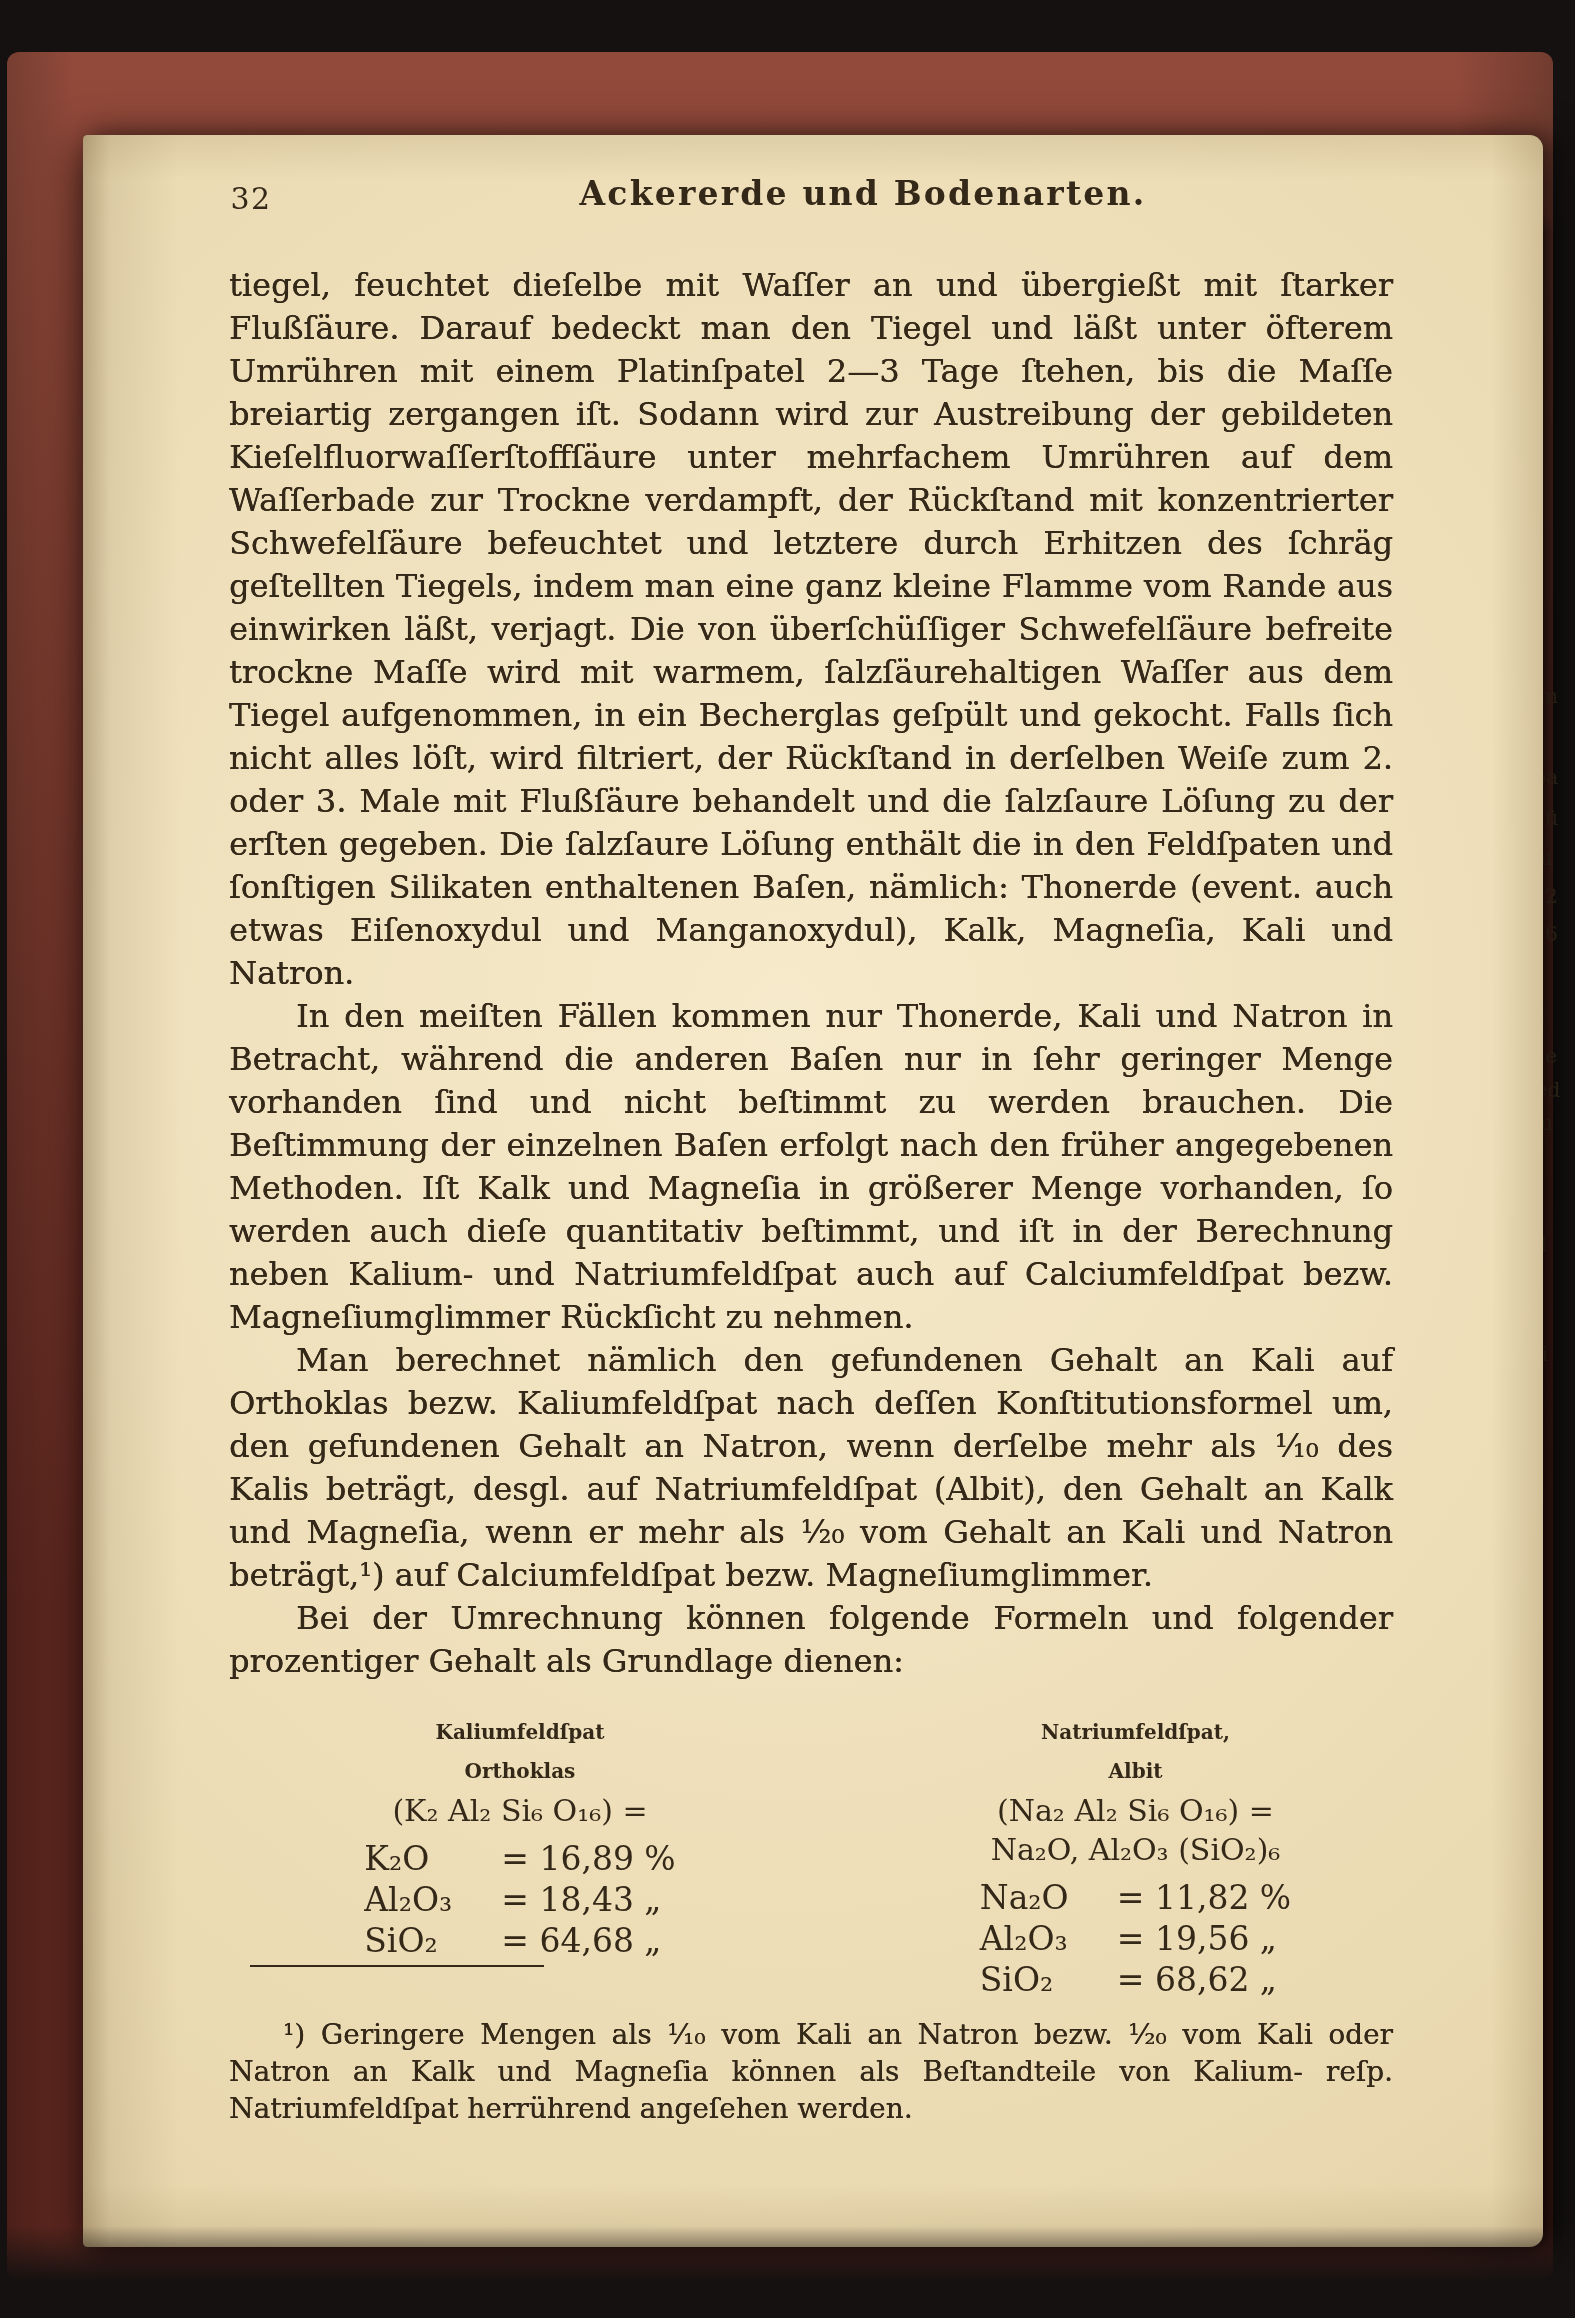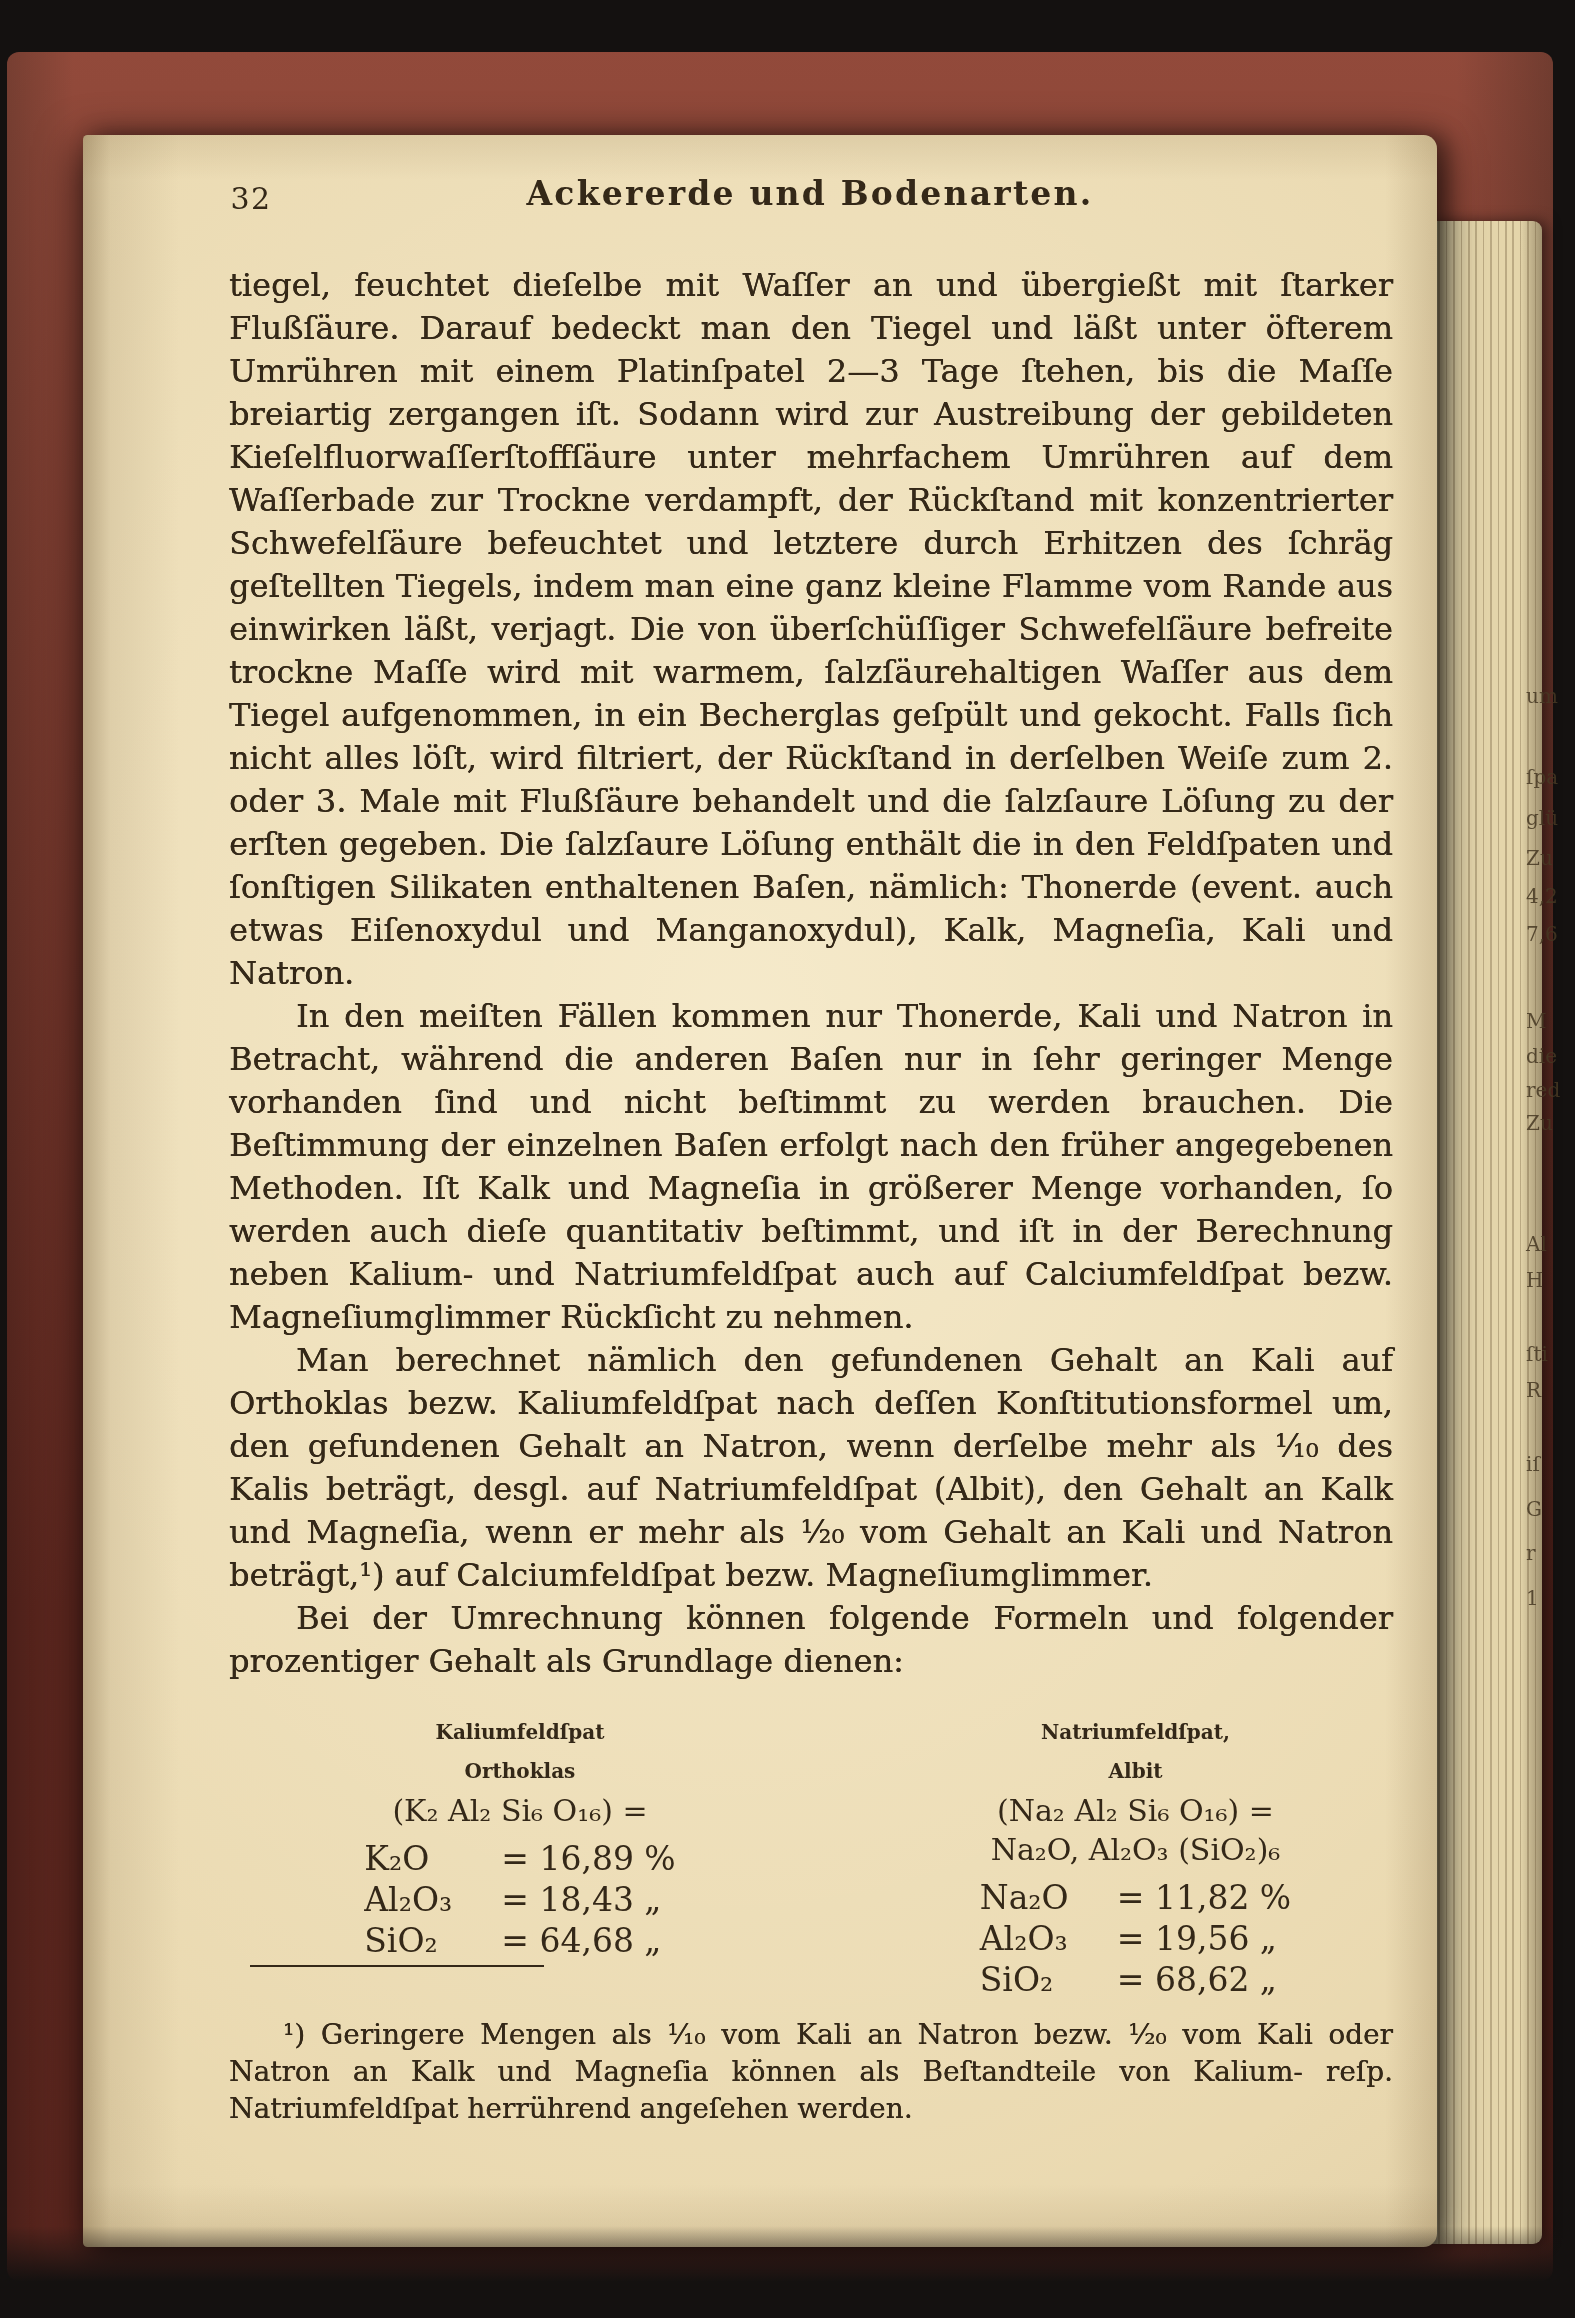--- a/index.html
+++ b/index.html
@@ -28,21 +28,21 @@
     box-shadow:4.5px 0 13.4px rgba(0,0,0,.5);
   }
   
   .edge-fragments {
     position:absolute; left:1523px; top:654px; width:46px; height:988px;
     overflow:hidden; font-size:20px; color:#463823; opacity:.85;
   }
   .edge-fragments span { position:absolute; left:3px; white-space:nowrap; }
   
   .main-page {
-    position:absolute; left:83px; top:135px; width:1354px; height:2112px;
+    position:absolute; left:83px; top:135px; width:1460px; height:2112px;
     background-color:var(--page_cream,#ead9b0);
     background-image:
       linear-gradient(90deg, rgba(104,80,46,.38), rgba(104,80,46,.12) 27px, rgba(0,0,0,0) 97px),
       linear-gradient(270deg, rgba(118,92,52,.22), rgba(0,0,0,0) 52px),
       linear-gradient(0deg, rgba(118,92,52,.18), rgba(0,0,0,0) 63px),
       linear-gradient(180deg, rgba(128,100,58,.14), rgba(0,0,0,0) 45px),
       radial-gradient(130% 100% at 48% 42%, rgba(255,248,225,.55) 0%, rgba(0,0,0,0) 60%, rgba(120,95,55,.18) 100%);
     border-radius:4.5px 13.4px 13.4px 4.5px;
     box-shadow:0 10.4px 45px rgba(0,0,0,.75), 10.4px 0 21px rgba(0,0,0,.35);
     color:var(--ink,#342818);

